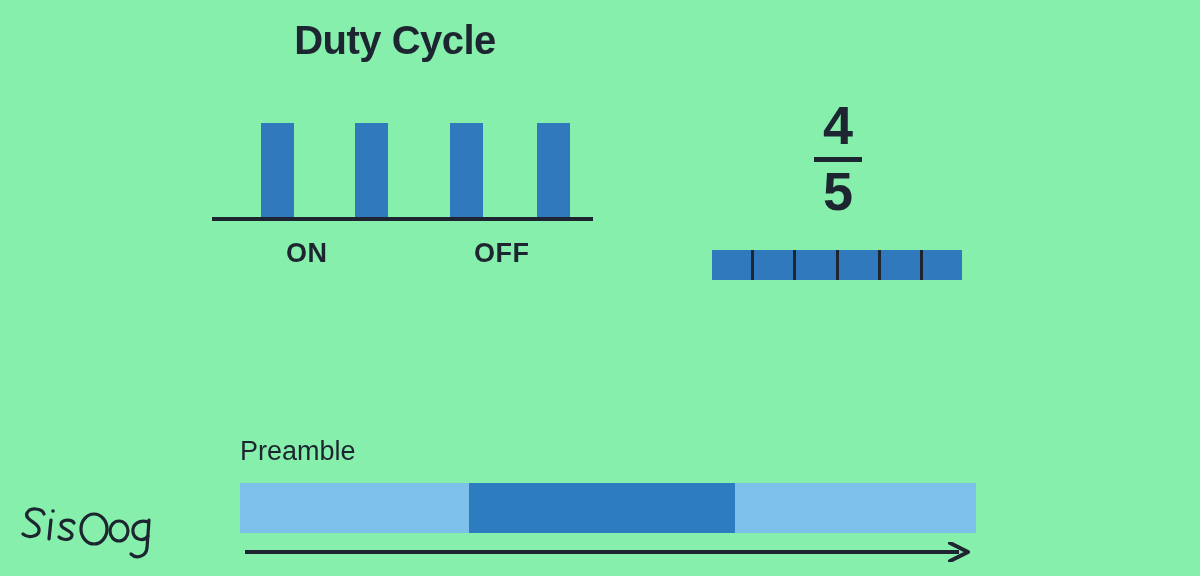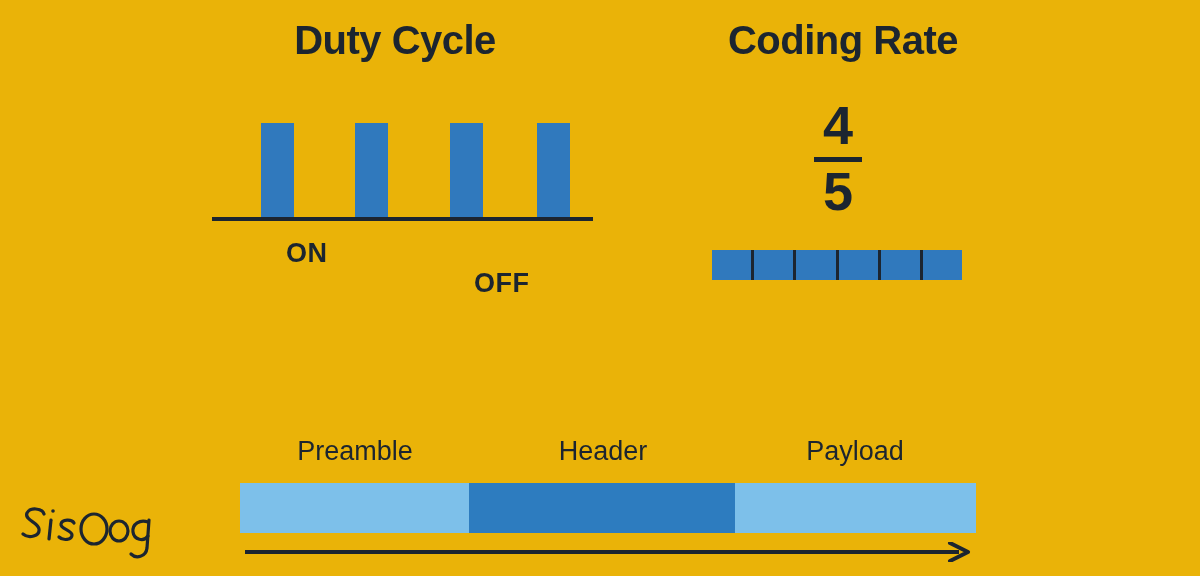--- a/index.html
+++ b/index.html
@@ -10,21 +10,21 @@
     width: 1200px;
     height: 576px;
     background: #c2e4fa;
     font-family: "Liberation Sans", sans-serif;
     overflow: hidden;
   }
   .canvas {
     position: relative;
     width: 1200px;
     height: 576px;
-    background: #eab308;
+    background: #86efac;
   }
 
   
   .section-title {
     position: absolute;
     font-family: "Liberation Sans", sans-serif;
     font-weight: bold;
     color: #1c2530;
     letter-spacing: -0.5px;
     white-space: nowrap;
@@ -79,21 +79,21 @@
   .duty-label {
     position: absolute;
     top: 120px;
     font-size: 27px;
     font-weight: bold;
     color: #1c2530;
     letter-spacing: 0.5px;
     white-space: nowrap;
   }
   #duty-label-on  { left: 74px; }
-  #duty-label-off { left: 262px; margin-top: 30px; }
+  #duty-label-off { left: 262px; }
 
   
   #coding-rate-diagram {
     position: absolute;
     left: 712px;
     top: 100px;
     width: 252px;
     height: 185px;
   }
   #fraction {
@@ -142,21 +142,21 @@
     top: 430px;
     width: 736px;
     height: 130px;
   }
   .packet-label {
     position: absolute;
     top: 6px;
     font-size: 27px;
     color: #1c2530;
     white-space: nowrap;
-    text-align: center;
+    text-align: left;
   }
   #packet-label-preamble { left: 0px;   width: 230px; }
   #packet-label-header   { left: 228px; width: 270px; }
   #packet-label-payload  { left: 495px; width: 240px; }
 
   #packet-bar {
     position: absolute;
     left: 0;
     top: 53px;
     width: 736px;
@@ -195,43 +195,40 @@
   <div id="duty-cycle-diagram">
     <div class="duty-bar b1"></div>
     <div class="duty-bar b2"></div>
     <div class="duty-bar b3"></div>
     <div class="duty-bar b4"></div>
     <div id="duty-baseline"></div>
     <div class="duty-label" id="duty-label-on">ON</div>
     <div class="duty-label" id="duty-label-off">OFF</div>
   </div>
 
-  <div class="section-title" id="coding-title">Coding Rate</div>
 
   <div id="coding-rate-diagram">
     <div id="fraction">
       <div class="num">4</div>
       <div class="frac-line"></div>
       <div class="den">5</div>
     </div>
     <div id="coding-segments">
       <div class="seg"></div>
       <div class="seg"></div>
       <div class="seg"></div>
       <div class="seg"></div>
       <div class="seg"></div>
       <div class="seg"></div>
     </div>
   </div>
 
 
   <div id="packet-structure-diagram">
     <div class="packet-label" id="packet-label-preamble">Preamble</div>
-    <div class="packet-label" id="packet-label-header">Header</div>
-    <div class="packet-label" id="packet-label-payload">Payload</div>
 
     <div id="packet-bar">
       <div class="pseg preamble"></div>
       <div class="pseg header"></div>
       <div class="pseg payload"></div>
     </div>
 
     <svg id="packet-arrow" viewBox="0 0 731 20">
       <line x1="0" y1="10" x2="714" y2="10" stroke="#1c2530" stroke-width="4"></line>
       <polyline points="705,1 723,10 705,19" fill="none" stroke="#1c2530" stroke-width="4" stroke-linecap="round" stroke-linejoin="round"></polyline>

